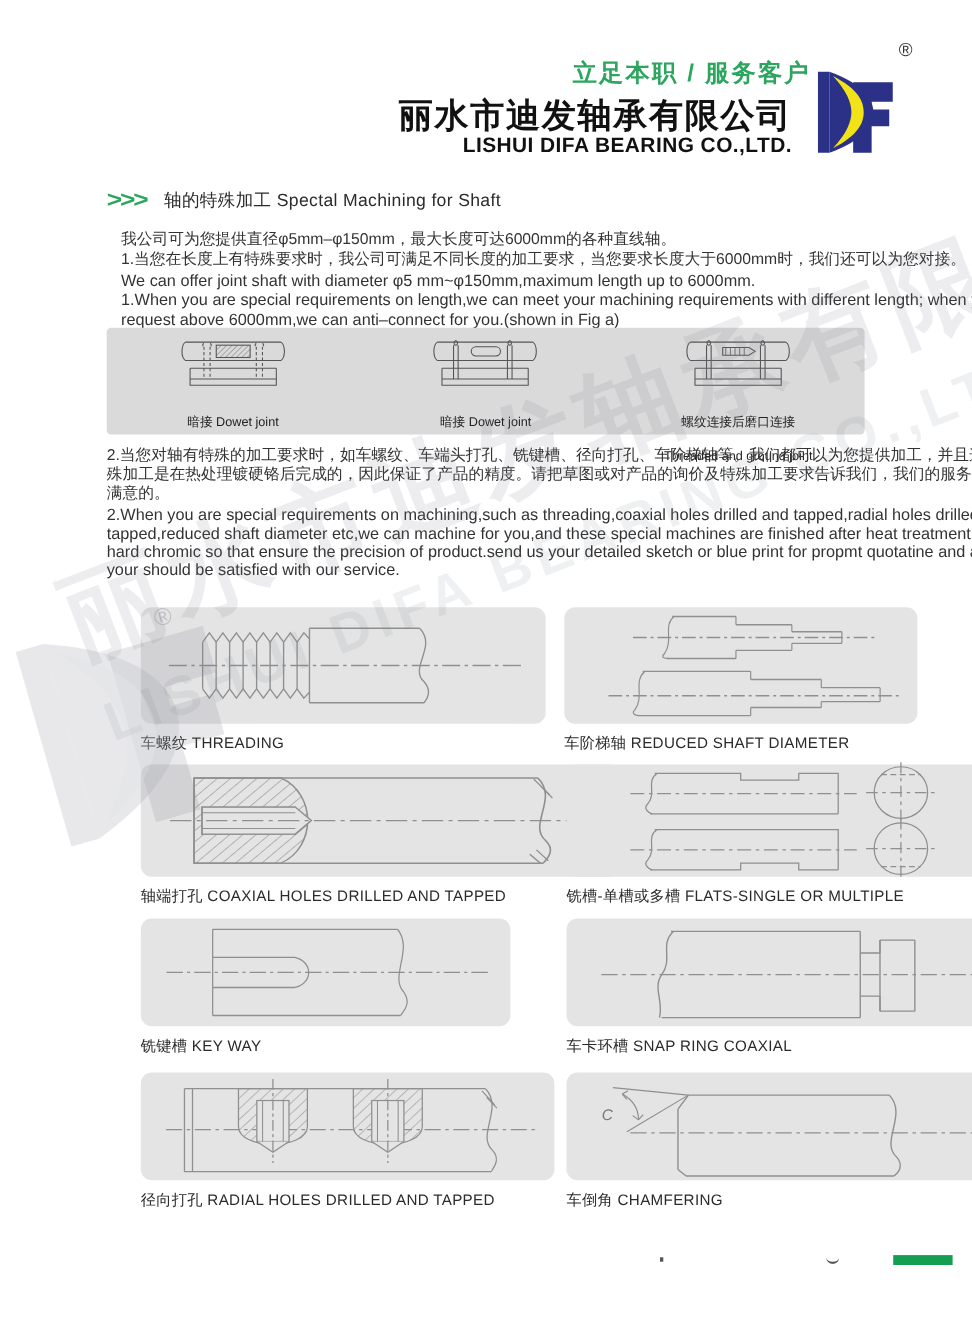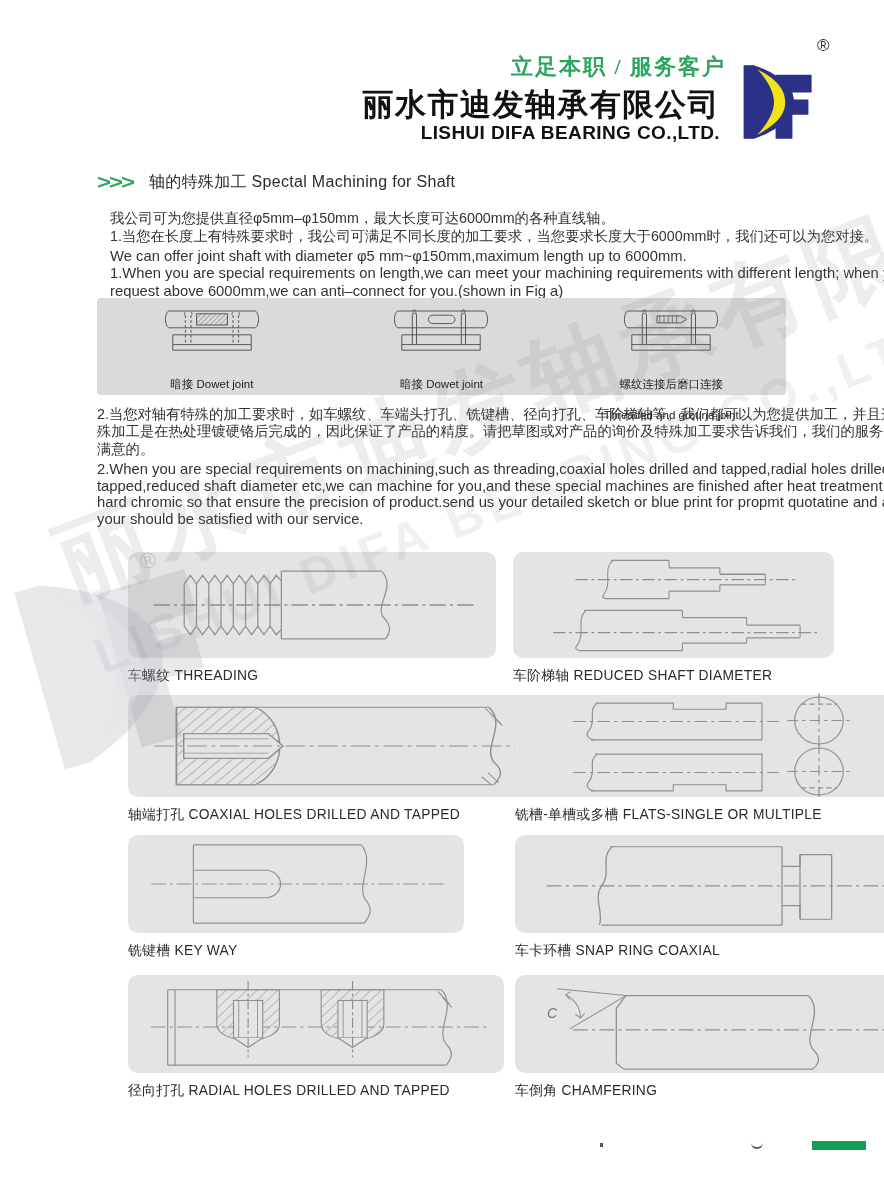--- a/index.html
+++ b/index.html
@@ -6,21 +6,21 @@
   .page{position:relative;width:884px;height:1200px;background:#fff;overflow:hidden;
         font-family:"Liberation Sans",sans-serif;color:#333;}
   
   .wm-layer{position:absolute;inset:0;z-index:6;pointer-events:none;}
   .wm-text{position:absolute;left:40px;top:510px;width:1000px;transform:rotate(-21deg);transform-origin:0 0;}
   .wm-cn{font-size:92px;font-weight:bold;letter-spacing:8px;color:rgba(125,130,140,0.14);white-space:nowrap;}
   .wm-en{font-size:50px;font-weight:bold;letter-spacing:6px;color:rgba(125,130,140,0.12);white-space:nowrap;margin-top:6px;}
   .wm-logo{position:absolute;left:14px;top:540px;width:200px;height:250px;transform:rotate(-16deg);opacity:0.5;}
   .wm-reg{position:absolute;left:140px;top:548px;font-size:22px;color:rgba(125,130,140,0.35);transform:rotate(-16deg);}
   
-  .slogan{position:absolute;top:52px;right:158px;font-size:22px;font-weight:bold;letter-spacing:2px;z-index:2;font-family:Liberation Serif, serif;}
+  .slogan{position:absolute;top:52px;right:147px;font-size:22px;font-weight:bold;letter-spacing:2px;z-index:2;}
   .company-cn{position:absolute;top:84px;right:164px;font-size:31px;font-weight:bold;letter-spacing:1.5px;color:#111;z-index:2;white-space:nowrap;}
   .company-en{position:absolute;top:122px;right:164px;font-size:19px;font-weight:bold;letter-spacing:0.4px;color:#111;z-index:2;white-space:nowrap;}
   .logo{position:absolute;left:734px;top:54px;width:80px;height:99px;z-index:2;}
   .logo-reg{position:absolute;left:817px;top:36px;font-size:17px;color:#333;z-index:2;}
   
   .sec-head{position:absolute;left:97px;top:170px;display:flex;align-items:center;gap:16px;z-index:2;}
   .chevrons{font-size:24px;font-weight:900;letter-spacing:-2px;line-height:1;transform:scaleY(0.85);}
   .sec-title{font-size:16px;color:#2b2b2b;letter-spacing:0.3px;}
   
   .intro{position:absolute;left:110px;top:200px;width:745px;z-index:2;margin-top:10px;}

